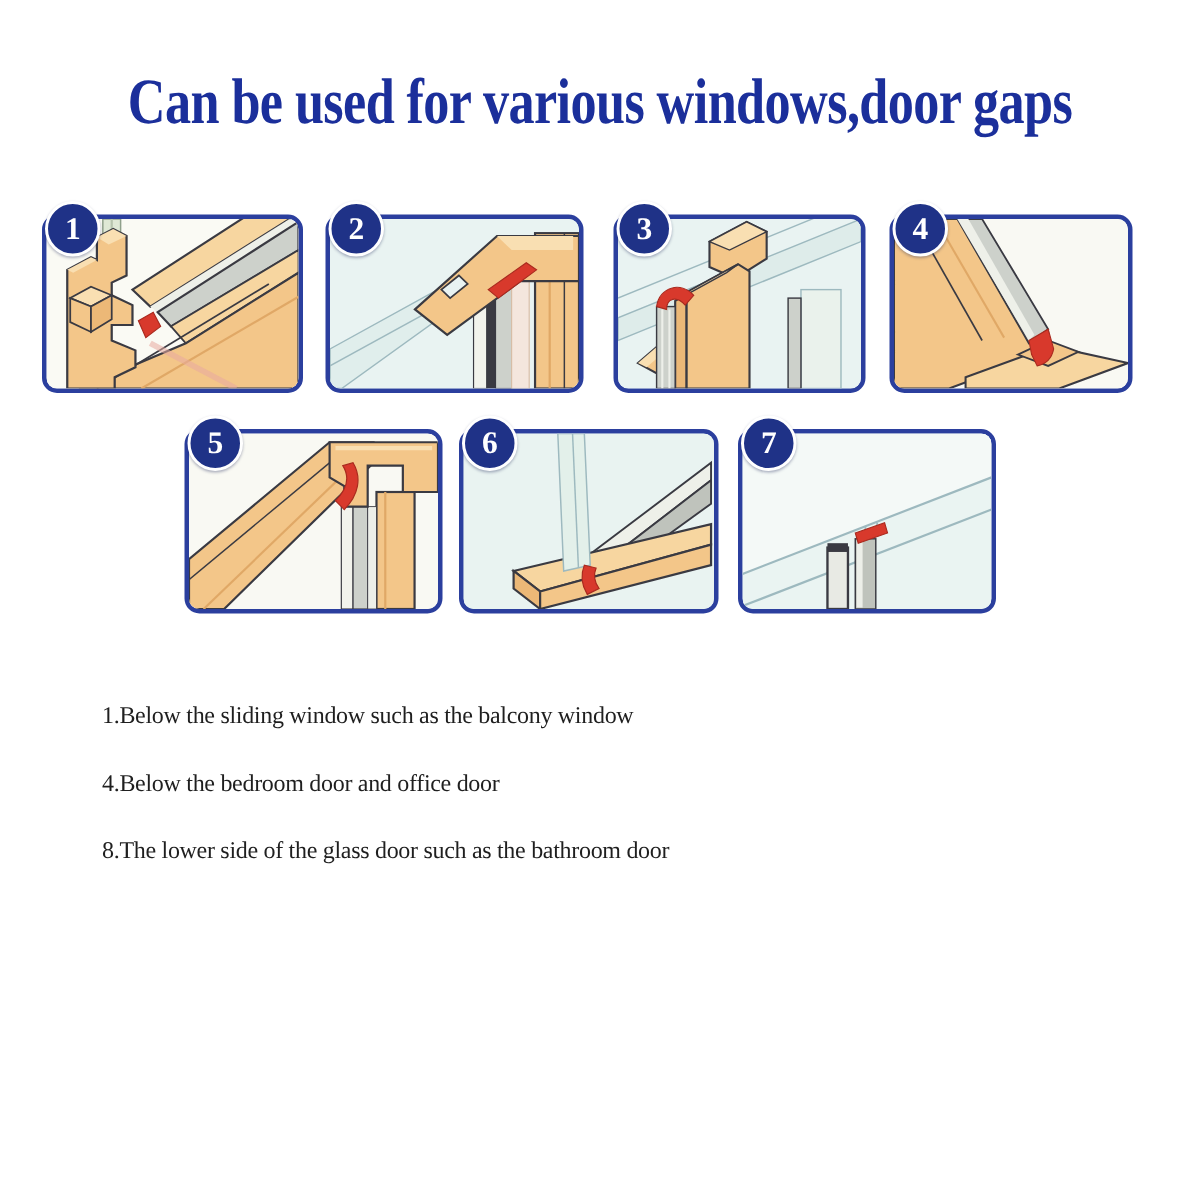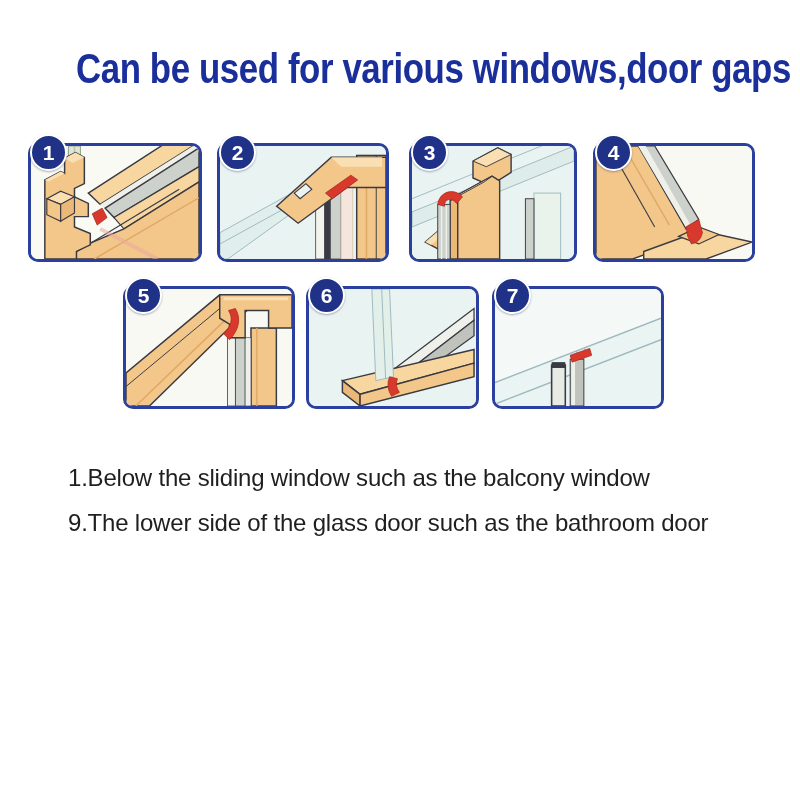--- a/index.html
+++ b/index.html
@@ -1,36 +1,36 @@
 <!DOCTYPE html>
 <html><head>
 <meta charset="utf-8">
 <style>
   html,body{margin:0;padding:0;background:#fff;}
   .canvas{position:relative;width:800px;height:673px;background:#ffffff;overflow:hidden;
-          font-family:Liberation Sans, sans-serif;}
+          font-family:Liberation Serif, serif;}
   .title{position:absolute;left:0;top:44px;width:800px;margin:0;text-align:center;
          font-size:43px;font-weight:bold;color:#1B2F9B;letter-spacing:-0.5px;
          white-space:nowrap;transform:scaleX(0.81);transform-origin:center;}
   .panel{position:absolute;border:3px solid #2B3F9E;border-radius:10px;box-sizing:border-box;}
   .panel-art{position:absolute;left:0;top:0;right:0;bottom:0;border-radius:7px;overflow:hidden;}
   .panel-art svg{display:block;width:100%;height:100%;}
   .p1{left:28px;top:143px;width:174px;height:119px;background:#FAFAF4;}
   .p2{left:217px;top:143px;width:172px;height:119px;background:#E9F3F2;}
   .p3{left:409px;top:143px;width:168px;height:119px;background:#E9F3F2;}
   .p4{left:593px;top:143px;width:162px;height:119px;background:#F9F9F3;}
   .p5{left:123px;top:286px;width:172px;height:123px;background:#F9F9F3;}
   .p6{left:306px;top:286px;width:173px;height:123px;background:#E9F3F1;}
   .p7{left:492px;top:286px;width:172px;height:123px;background:#EAF4F2;}
   .badge{position:absolute;left:-1px;top:-12px;width:33px;height:33px;border-radius:50%;
          background:#1F3287;border:2px solid #ffffff;box-shadow:0 1px 2px rgba(20,30,80,.35);
          color:#fff;font-weight:bold;font-size:21px;display:flex;align-items:center;
          justify-content:center;z-index:3;}
   .uses-list{position:absolute;left:68px;top:455px;width:700px;}
-  .uses-list p{margin:0;height:45px;line-height:45px;font-size:24px;color:#1F1F1F;
+  .uses-list p{margin:0;height:45px;line-height:45px;font-size:16px;color:#1F1F1F;
                white-space:nowrap;letter-spacing:-0.2px;}
 </style>
 </head>
 <body>
 
 <div class="canvas">
 
   <h1 class="title">Can be used for various windows,door gaps</h1>
 
   <div class="panel p1">
@@ -187,16 +187,17 @@
         <polygon points="77,68 97,61 99,68 79,75" fill="#D8392C" stroke="#A92A1F" stroke-width="0.8"></polygon>
       </svg>
     </div>
     <div class="badge">
       <span>7</span>
     </div>
   </div>
 
   <div class="uses-list">
     <p>1.Below the sliding window such as the balcony window</p>
-    <p>9.The lower side of the glass door such as the bathroom door</p>
+    <p>4.Below the bedroom door and office door</p>
+    <p>8.The lower side of the glass door such as the bathroom door</p>
   </div>
 
 </div>
 
 </body></html>

